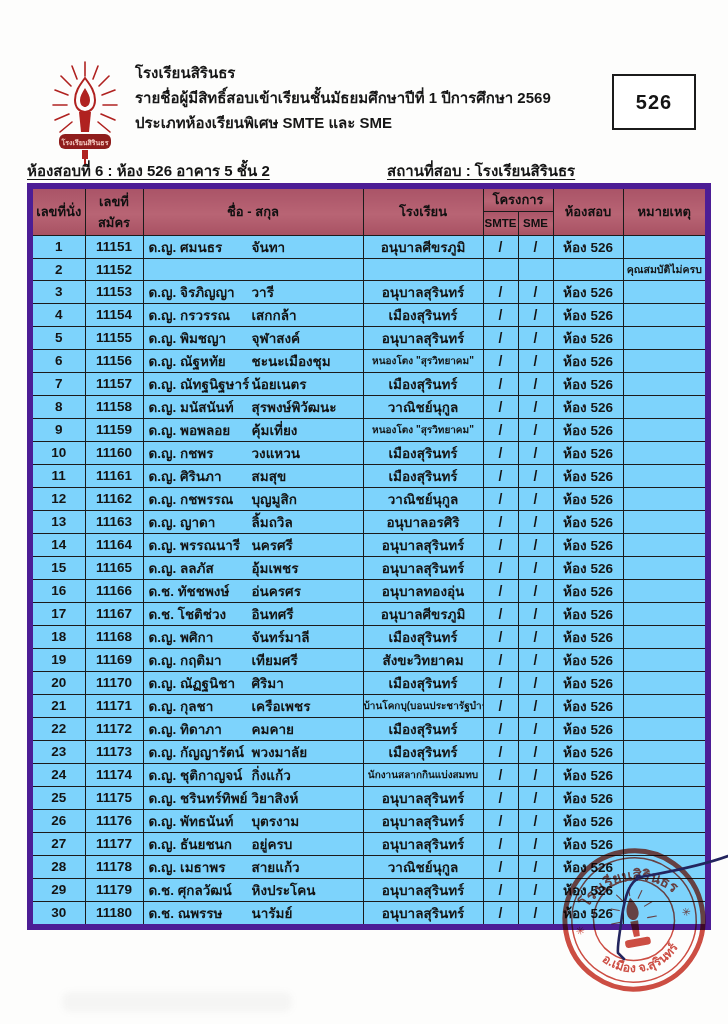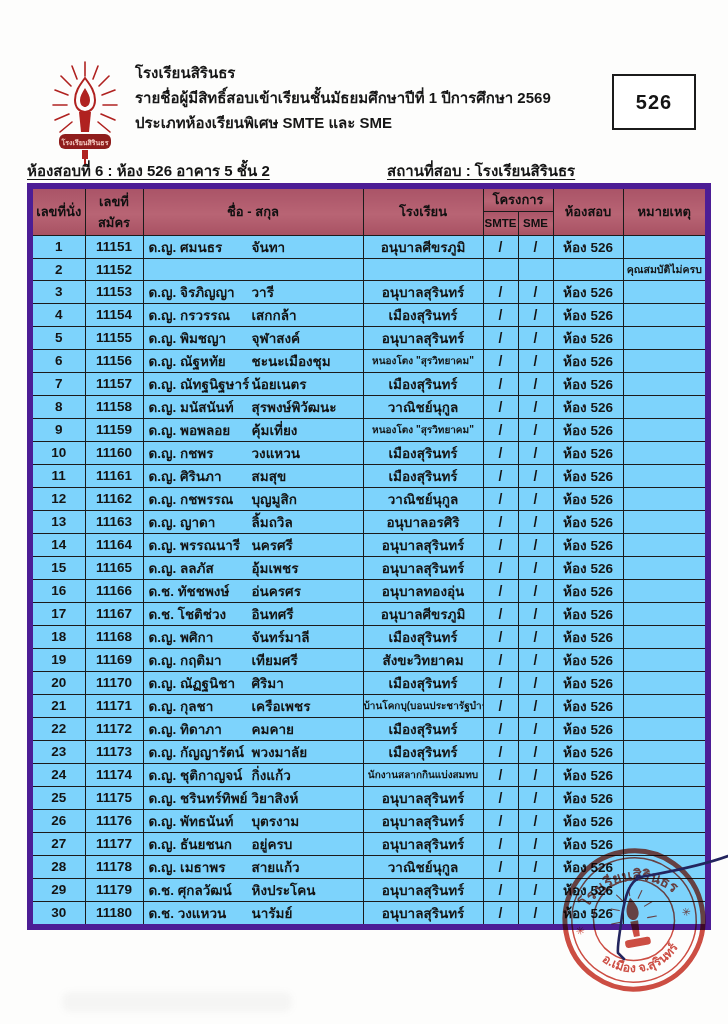--- a/index.html
+++ b/index.html
@@ -431,21 +431,21 @@
     <td class="schoolcell">อนุบาลสุรินทร์</td>
     <td class="check">/</td>
     <td class="check">/</td>
     <td>ห้อง 526</td>
     <td class="remark"></td>
   </tr>
 
   <tr>
     <td>30</td>
     <td>11180</td>
-    <td class="name"><span class="nf">ด.ช. วงแหวน</span><span class="nl">นารัมย์</span></td>
+    <td class="name"><span class="nf">ด.ช. ณพรรษ</span><span class="nl">นารัมย์</span></td>
     <td class="schoolcell">อนุบาลสุรินทร์</td>
     <td class="check">/</td>
     <td class="check">/</td>
     <td>ห้อง 526</td>
     <td class="remark"></td>
   </tr>
 </tbody>
   </table>
 
   <div class="stamp">

